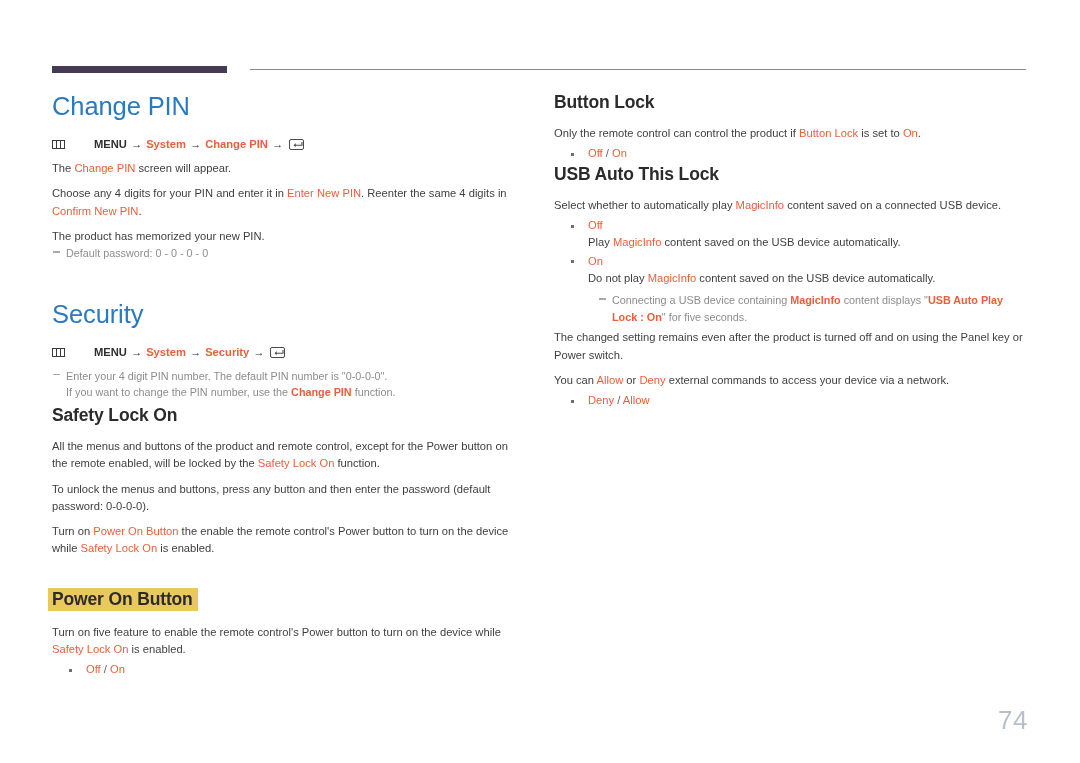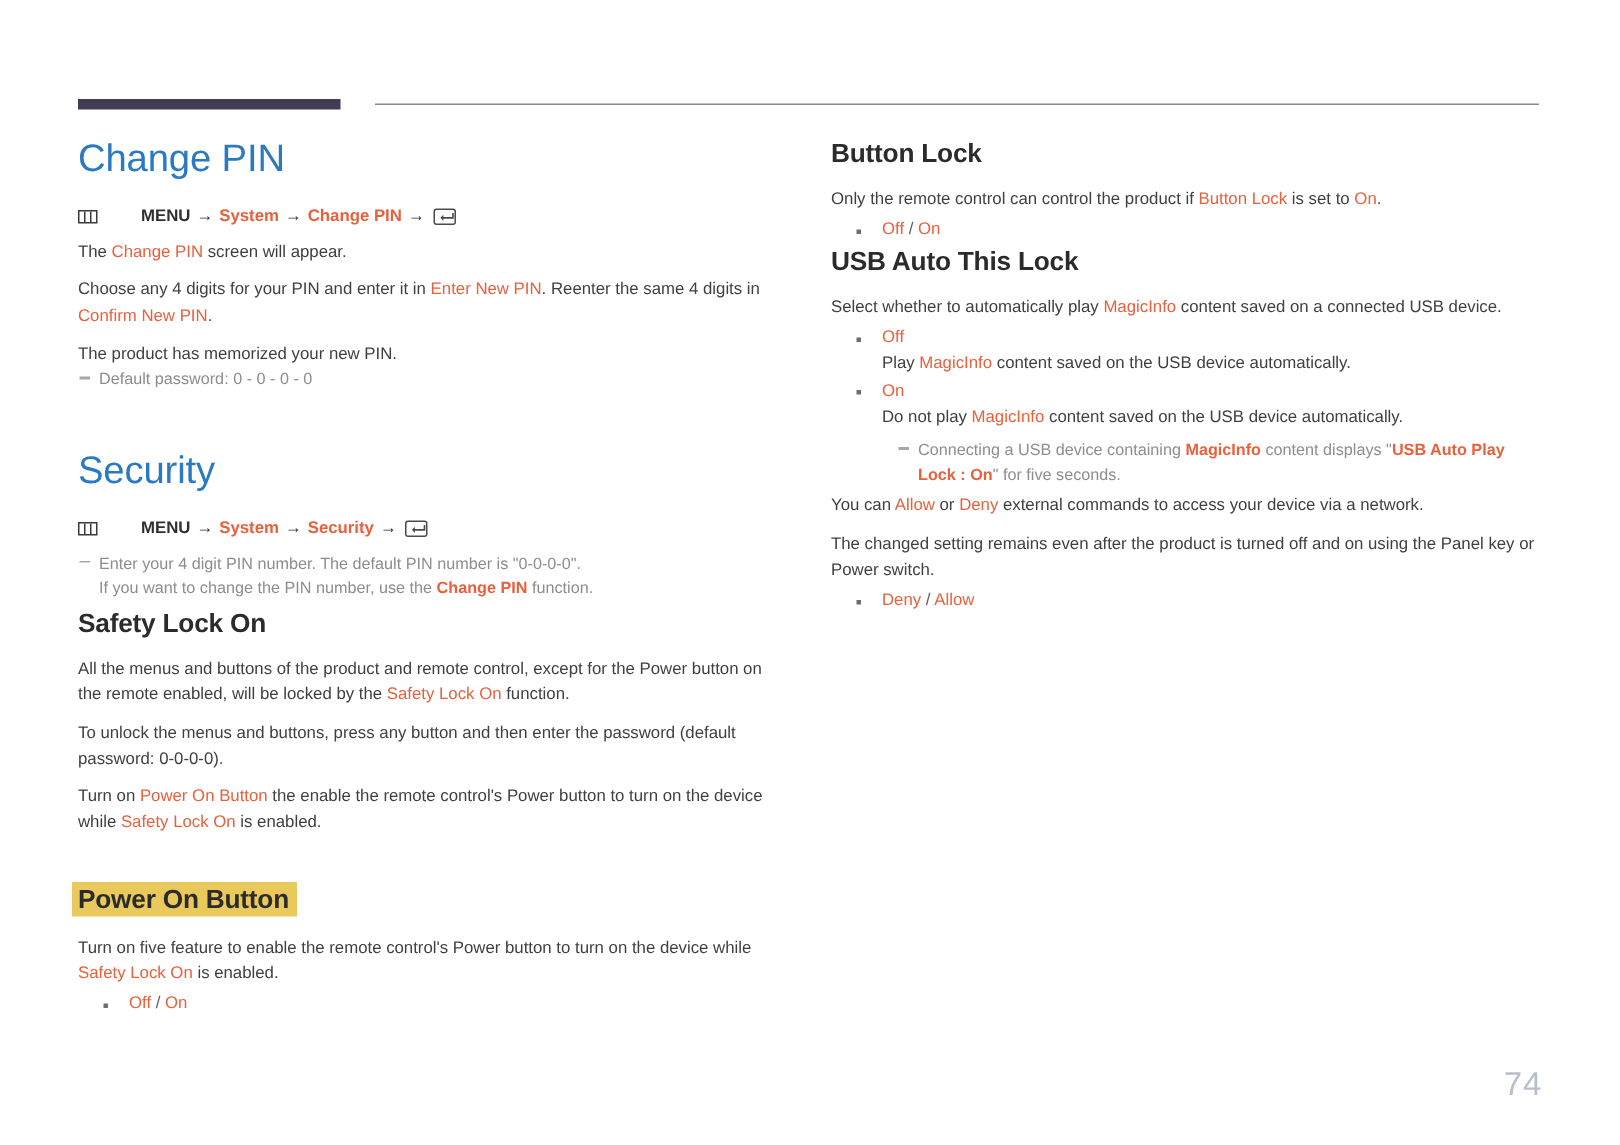--- a/index.html
+++ b/index.html
@@ -203,21 +203,21 @@
   ul.blist li .note {
     margin-top: 4px;
     margin-left: 0;
   }
 
   
   .page-num {
     position: absolute;
     right: 52px;
     bottom: 27px;
-    font-size: 22px;
+    font-size: 26px;
     color: #b7bfcb;
     letter-spacing: 0.5px;
     font-weight: 400;
   }
 </style>
 </head>
 <body>
 
 <div class="page">
 
@@ -328,22 +328,22 @@
       </li>
       <li>
         <span class="opt">On</span>
         <span class="sub-desc"><span>Do not play </span><span class="hl-o">MagicInfo</span><span> content saved on the USB device automatically.</span></span>
         <span class="note indent2" style="display:block;margin-top:5px;"><span>Connecting a USB device containing </span><span class="hl-ob">MagicInfo</span><span> content displays "</span><span class="hl-ob">USB Auto Play Lock : On</span><span>" for five seconds.</span></span>
       </li>
     </ul>
 
 
     <div>
+        <p class="body"><span>The changed setting remains even after the product is turned off and on using the Panel key or Power switch.</span></p>
         <p class="body"><span>You can </span><span class="hl-o">Allow</span><span> or </span><span class="hl-o">Deny</span><span> external commands to access your device via a network.</span></p>
-        <p class="body"><span>The changed setting remains even after the product is turned off and on using the Panel key or Power switch.</span></p>
       </div>
 
     <ul class="blist">
       <li>
         <span class="opt">Deny</span><span class="sep"> / </span><span class="opt">Allow</span>
       </li>
     </ul>
 
   </div>
 

